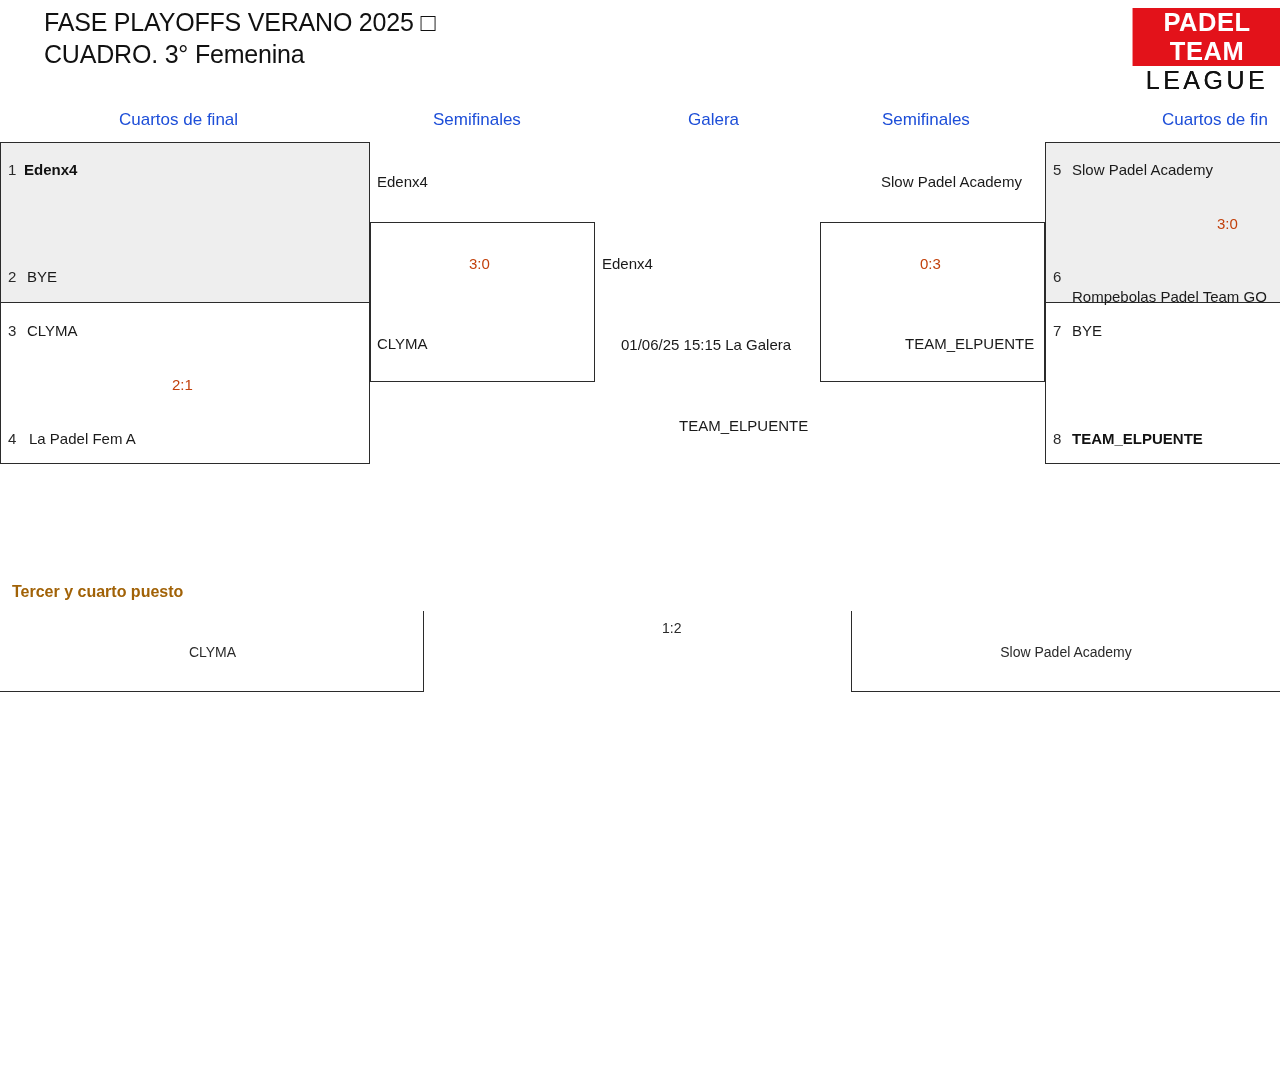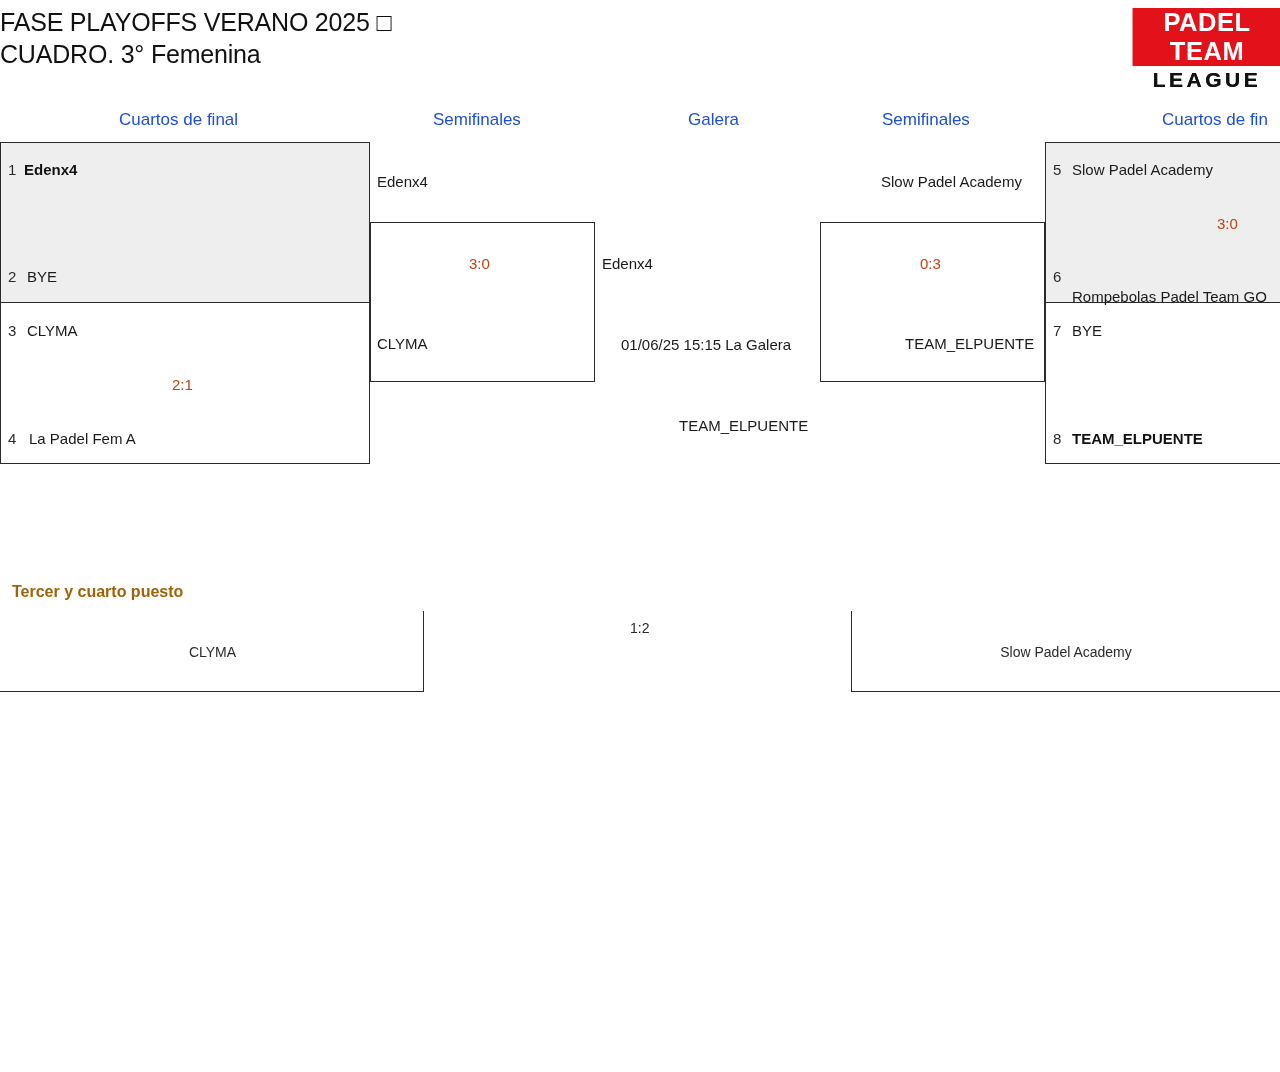--- a/index.html
+++ b/index.html
@@ -22,21 +22,21 @@
     position: absolute;
     left: 0px;
     top: 6px;
     width: 900px;
     font-size: 25px;
     line-height: 32px;
     font-weight: 400;
     letter-spacing: -0.2px;
     color: #111111;
   }
-  #header-title .line { display: block; white-space: pre; }
+  #header-title .line { display: block; white-space: pre; margin-left: 44px; }
 
   
   #brand-logo {
     position: absolute;
     right: 0px;
     top: 8px;
     width: 146px;
     height: 58px;
   }
   #brand-logo .logo-top {
@@ -46,22 +46,22 @@
     font-size: 25px;
     line-height: 29px;
     letter-spacing: 0.5px;
     text-align: center;
     font-family: "Liberation Sans", sans-serif;
     transform: scaleX(1.02);
   }
   #brand-logo .logo-bottom {
     background: #ffffff;
     color: #111111;
-    font-weight: 700;
-    font-size: 21px;
+    font-weight: 400;
+    font-size: 25px;
     line-height: 28px;
     letter-spacing: 3.5px;
     text-align: center;
     text-shadow: 0 0 0 #111;
   }
 
   
   .round-header {
     position: absolute;
     top: 109px;
@@ -158,20 +158,21 @@
     color: #2a2a2a;
     white-space: nowrap;
     text-align: center;
   }
   .third-score {
     position: absolute;
     font-size: 14px;
     line-height: 18px;
     color: #2a2a2a;
     white-space: nowrap;
+    margin-left: 32px;
   }
 </style>
 </head>
 <body>
 
 <div id="header-title">
   <span class="line">FASE PLAYOFFS VERANO 2025 □</span>
   <span class="line">CUADRO. 3° Femenina</span>
 </div>
 

